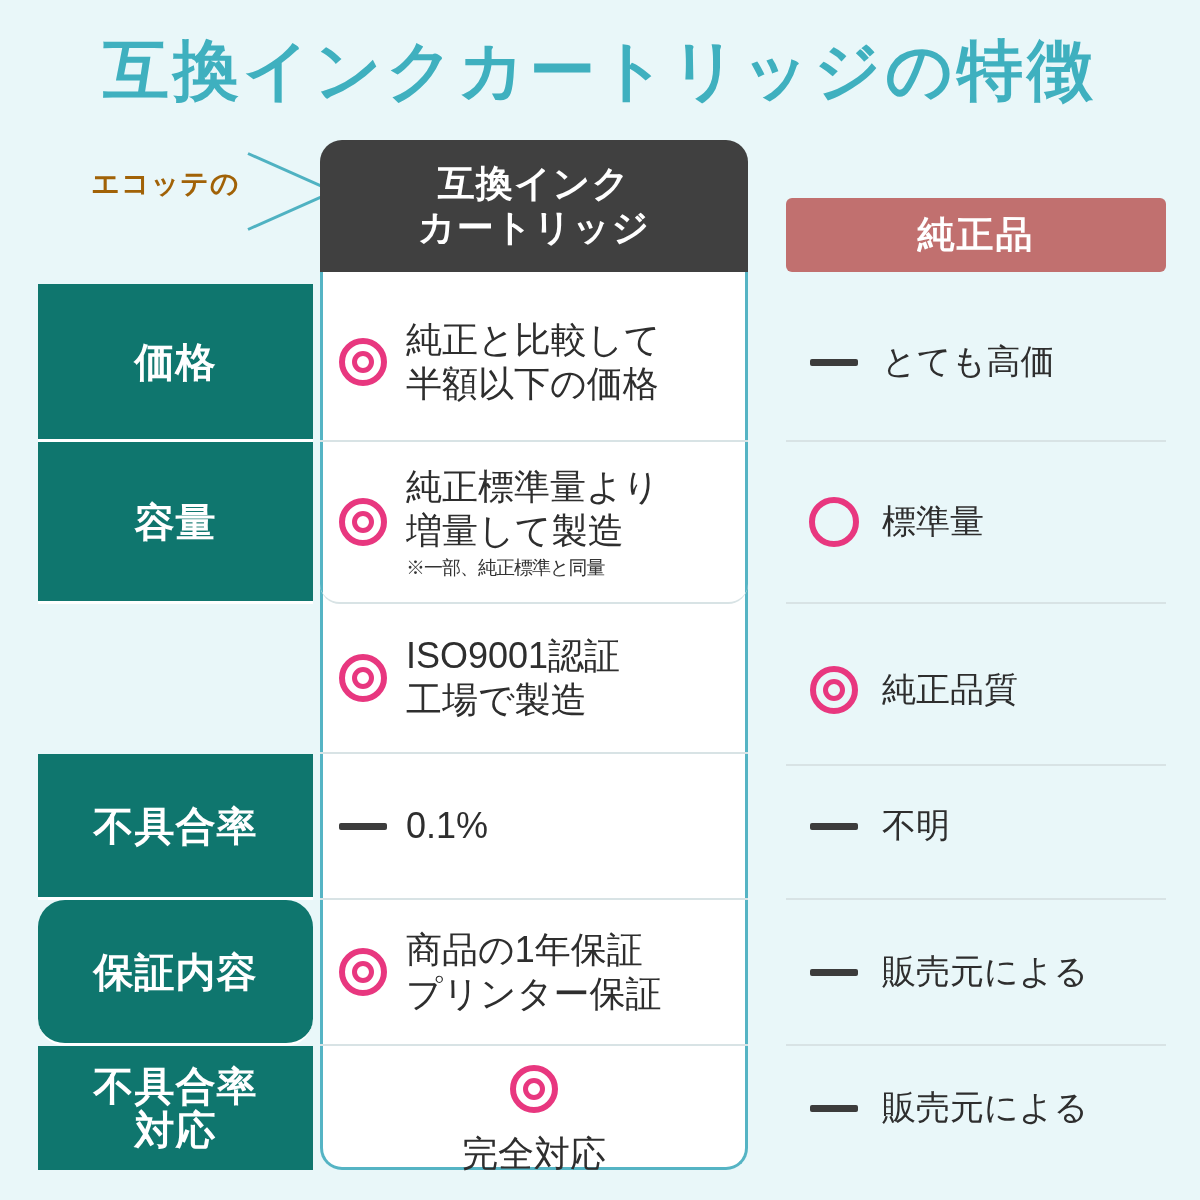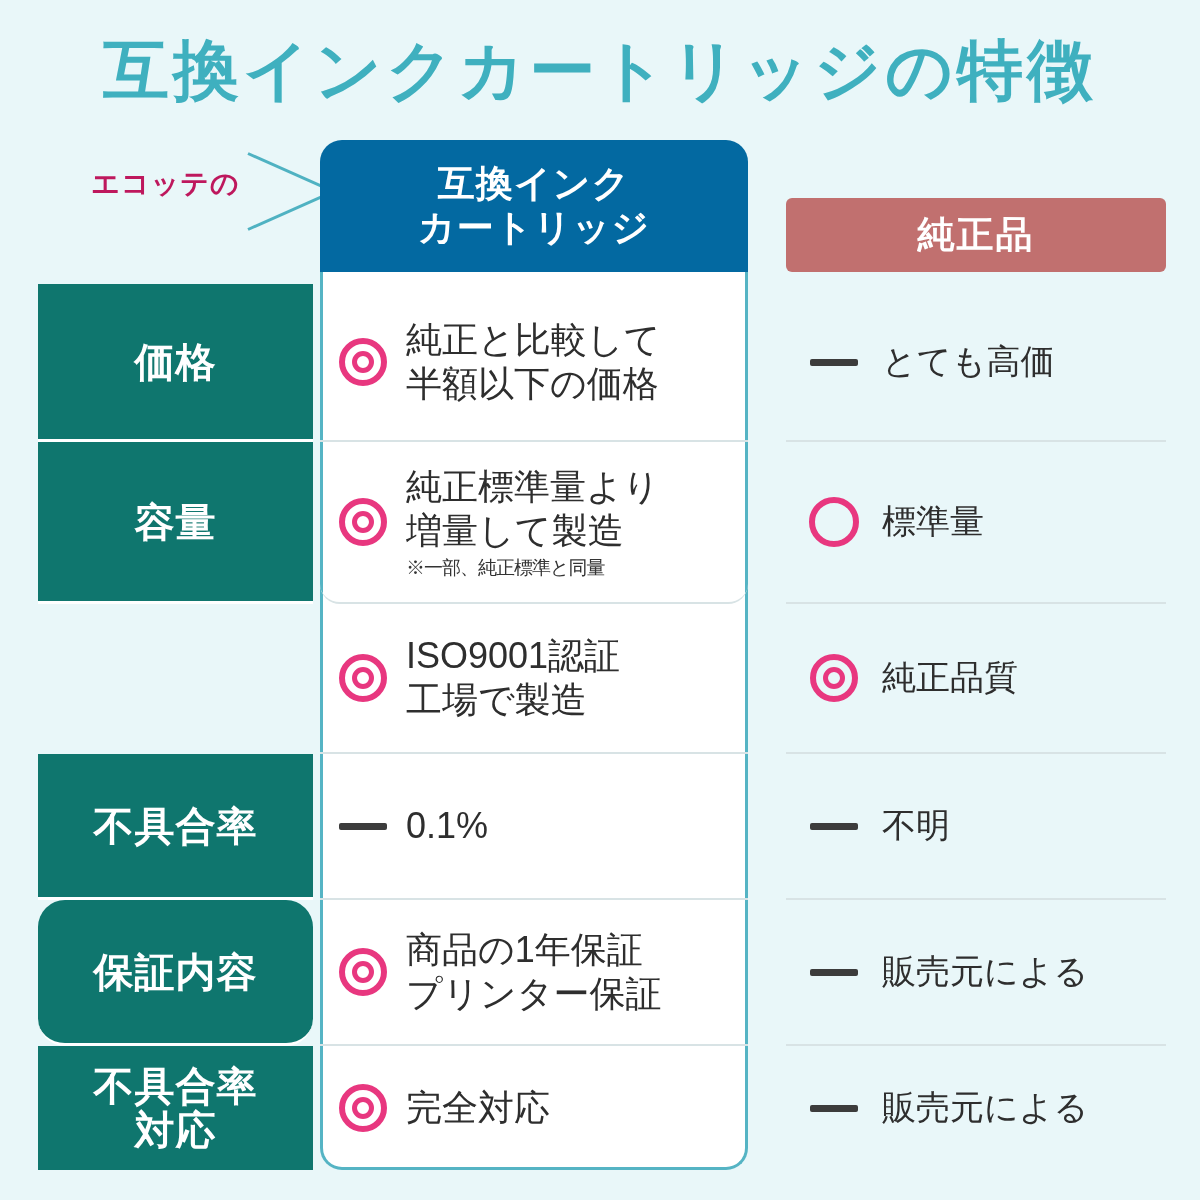--- a/index.html
+++ b/index.html
@@ -40,21 +40,21 @@
     height: 1030px;
   }
 
   
   .mid-header {
     position: absolute;
     left: 282px;
     top: 0px;
     width: 428px;
     height: 132px;
-    background: #0369a1;
+    background: #404040;
     border-radius: 22px 22px 0 0;
     color: #ffffff;
     font-size: 37px;
     font-weight: bold;
     line-height: 1.18;
     display: flex;
     align-items: center;
     justify-content: center;
     text-align: center;
     letter-spacing: 1px;
@@ -92,21 +92,21 @@
 
   
   .eco-label {
     position: absolute;
     left: 58px;
     top: 165px;
     width: 215px;
     text-align: center;
     font-size: 28px;
     font-weight: bold;
-    color: #be185d;
+    color: #a16207;
     letter-spacing: 1px;
   }
   .diag {
     position: absolute;
     background: #4fb2c2;
     transform-origin: left center;
     height: 3px;
   }
 
   
@@ -280,21 +280,21 @@
     <div class="row" style="top:464px; height:150px;">
       <div class="cell-mid" style="top:0; height:150px;">
         <div class="mark">
             <div class="dbl-circle"></div>
           </div>
         <div class="txt">
           <div>ISO9001認証</div>
           <div>工場で製造</div>
         </div>
       </div>
-      <div class="cell-right" style="top:0; height:150px;text-align:right;">
+      <div class="cell-right" style="top:12px; height:150px;text-align:right;">
         <div class="mark-right">
             <div class="dbl-circle"></div>
           </div>
         <div class="right-txt">純正品質</div>
       </div>
     </div>
 
     <div class="row" style="top:614px; height:146px;">
       <div class="cell-label" style="top:0; height:146px;">不具合率</div>
       <div class="cell-mid" style="top:0; height:146px;">
@@ -332,21 +332,21 @@
       </div>
     </div>
 
     <div class="row" style="top:906px; height:124px;">
       <div class="cell-label no-border" style="top:0; height:124px;">
         <div>
           <div>不具合率</div>
           <div>対応</div>
         </div>
       </div>
-      <div class="cell-mid no-border" style="top:0; height:124px;">
+      <div class="cell-mid no-border" style="top:0; height:124px;flex-direction:column;">
         <div class="mark">
             <div class="dbl-circle"></div>
           </div>
         <div class="txt">
           <div>完全対応</div>
         </div>
       </div>
       <div class="cell-right no-border" style="top:0; height:124px;">
         <div class="mark-right">
             <div class="dash"></div>

